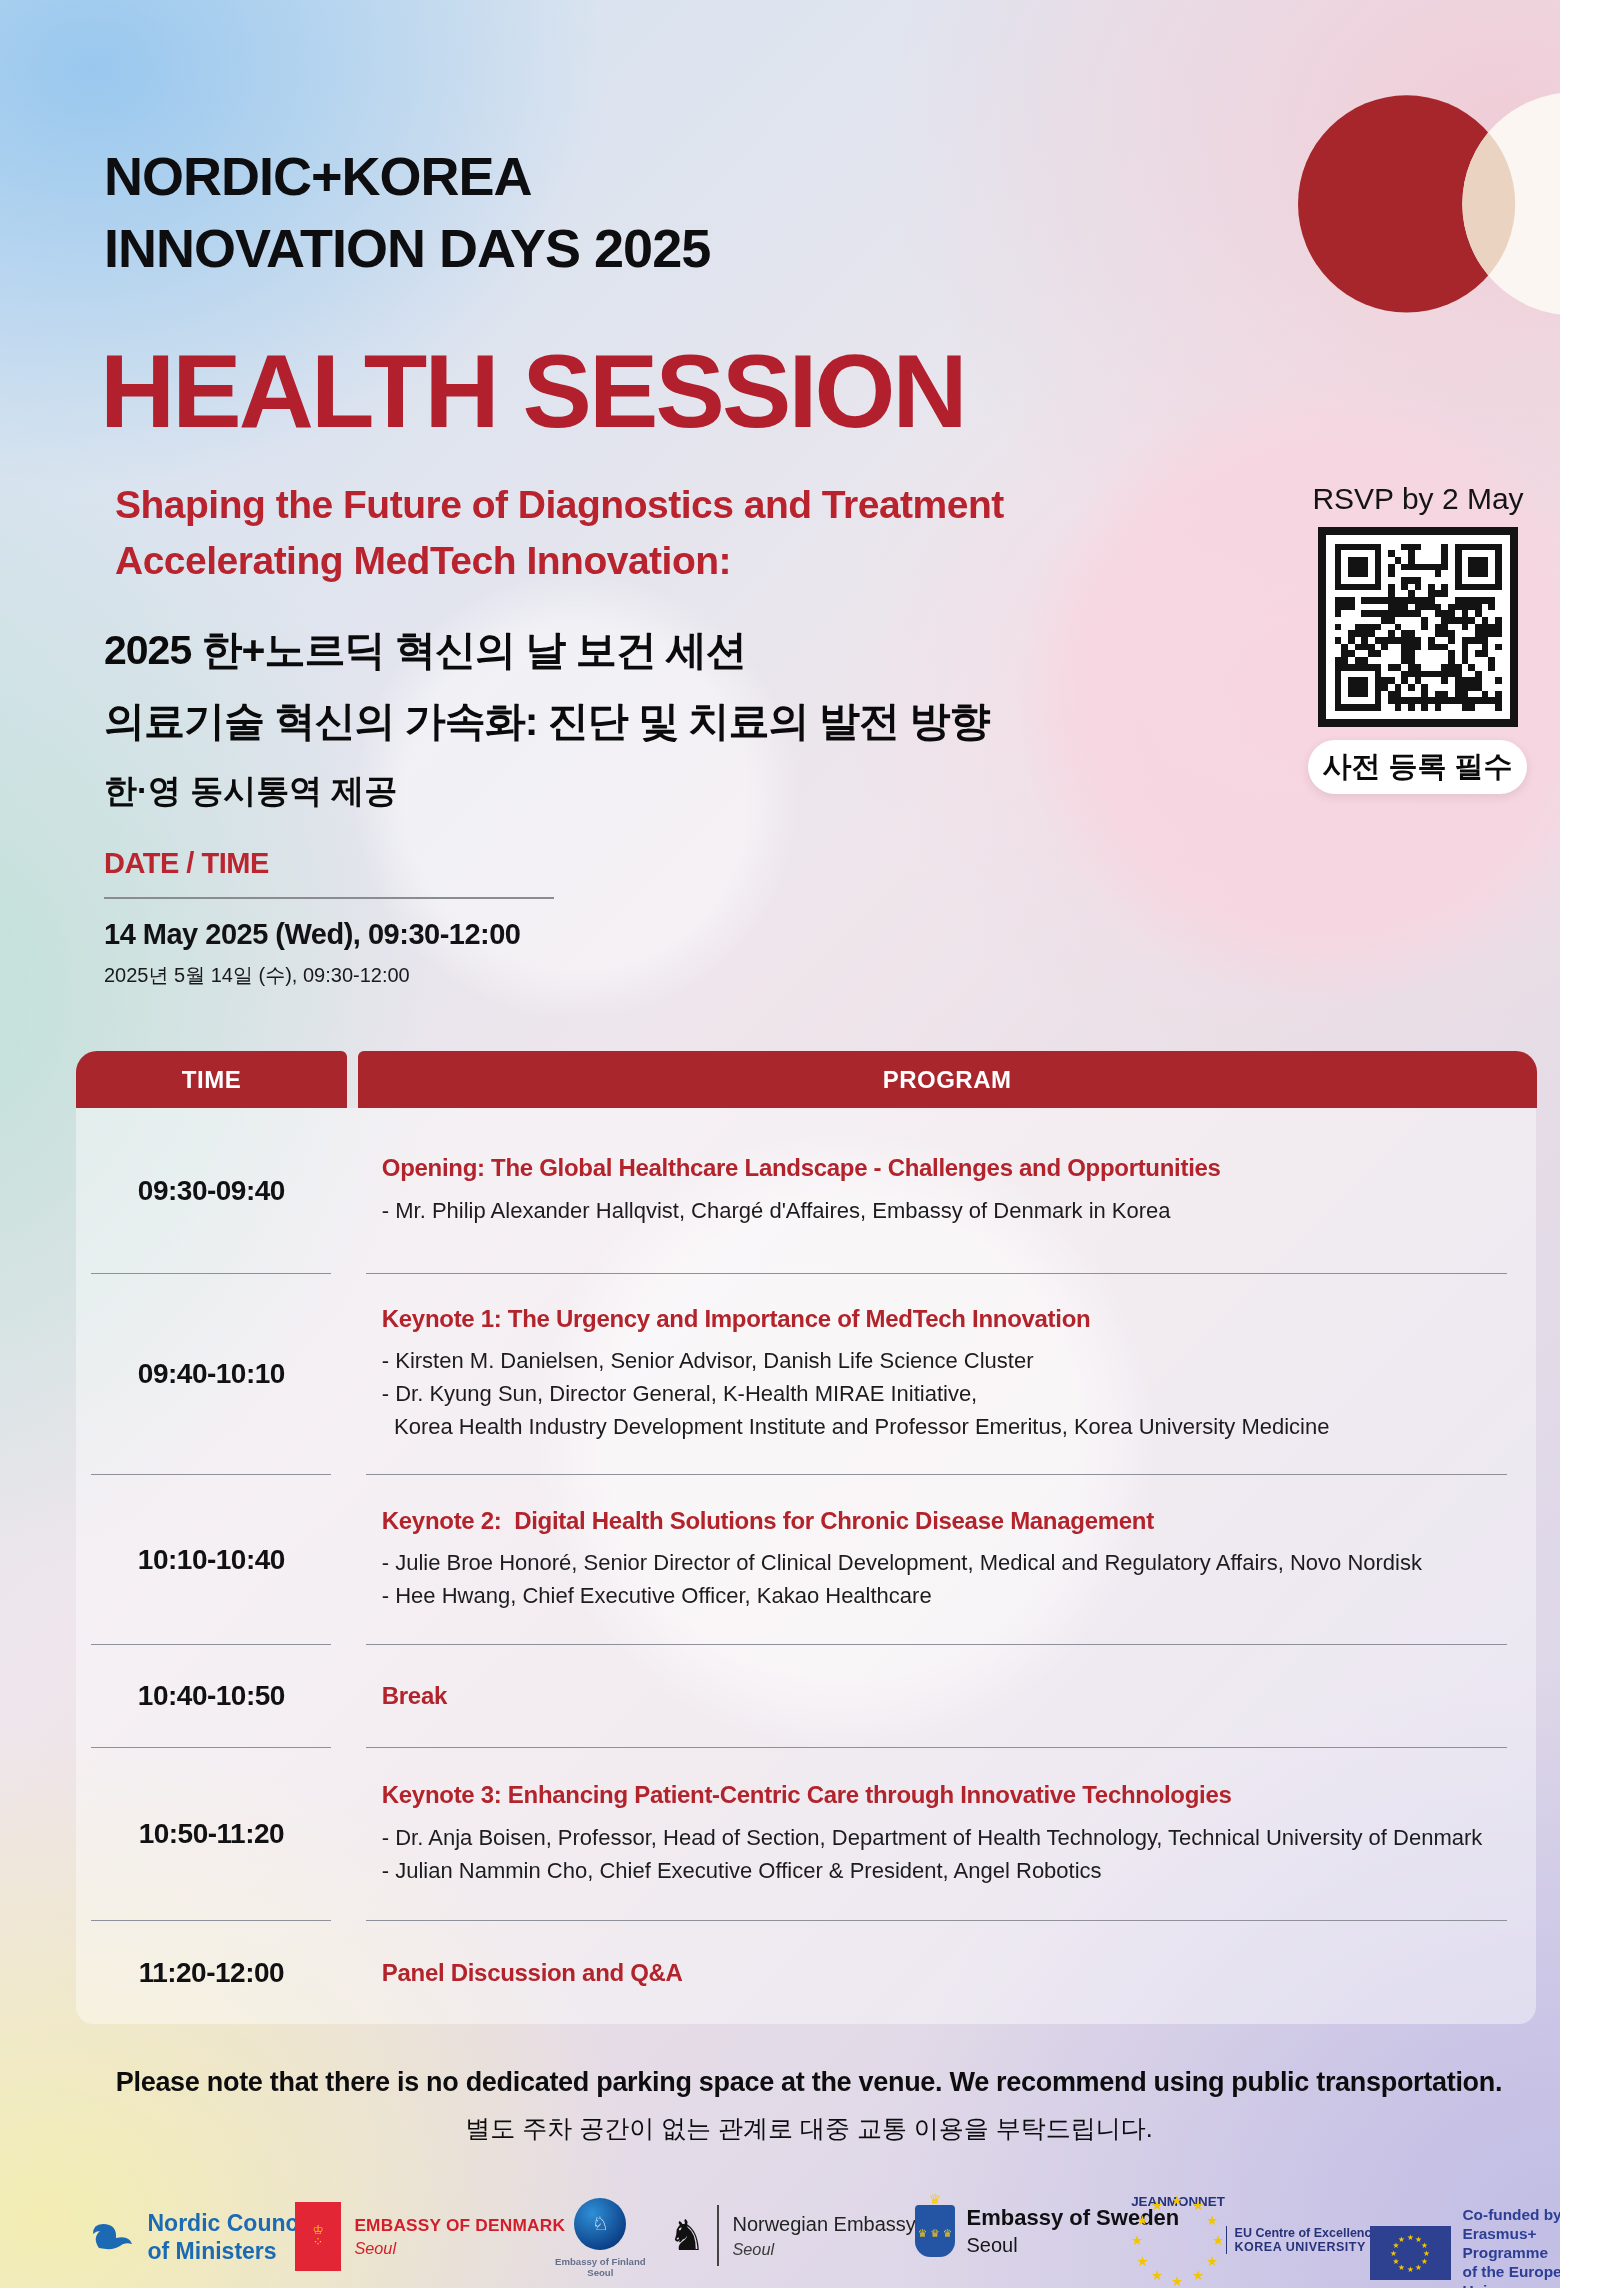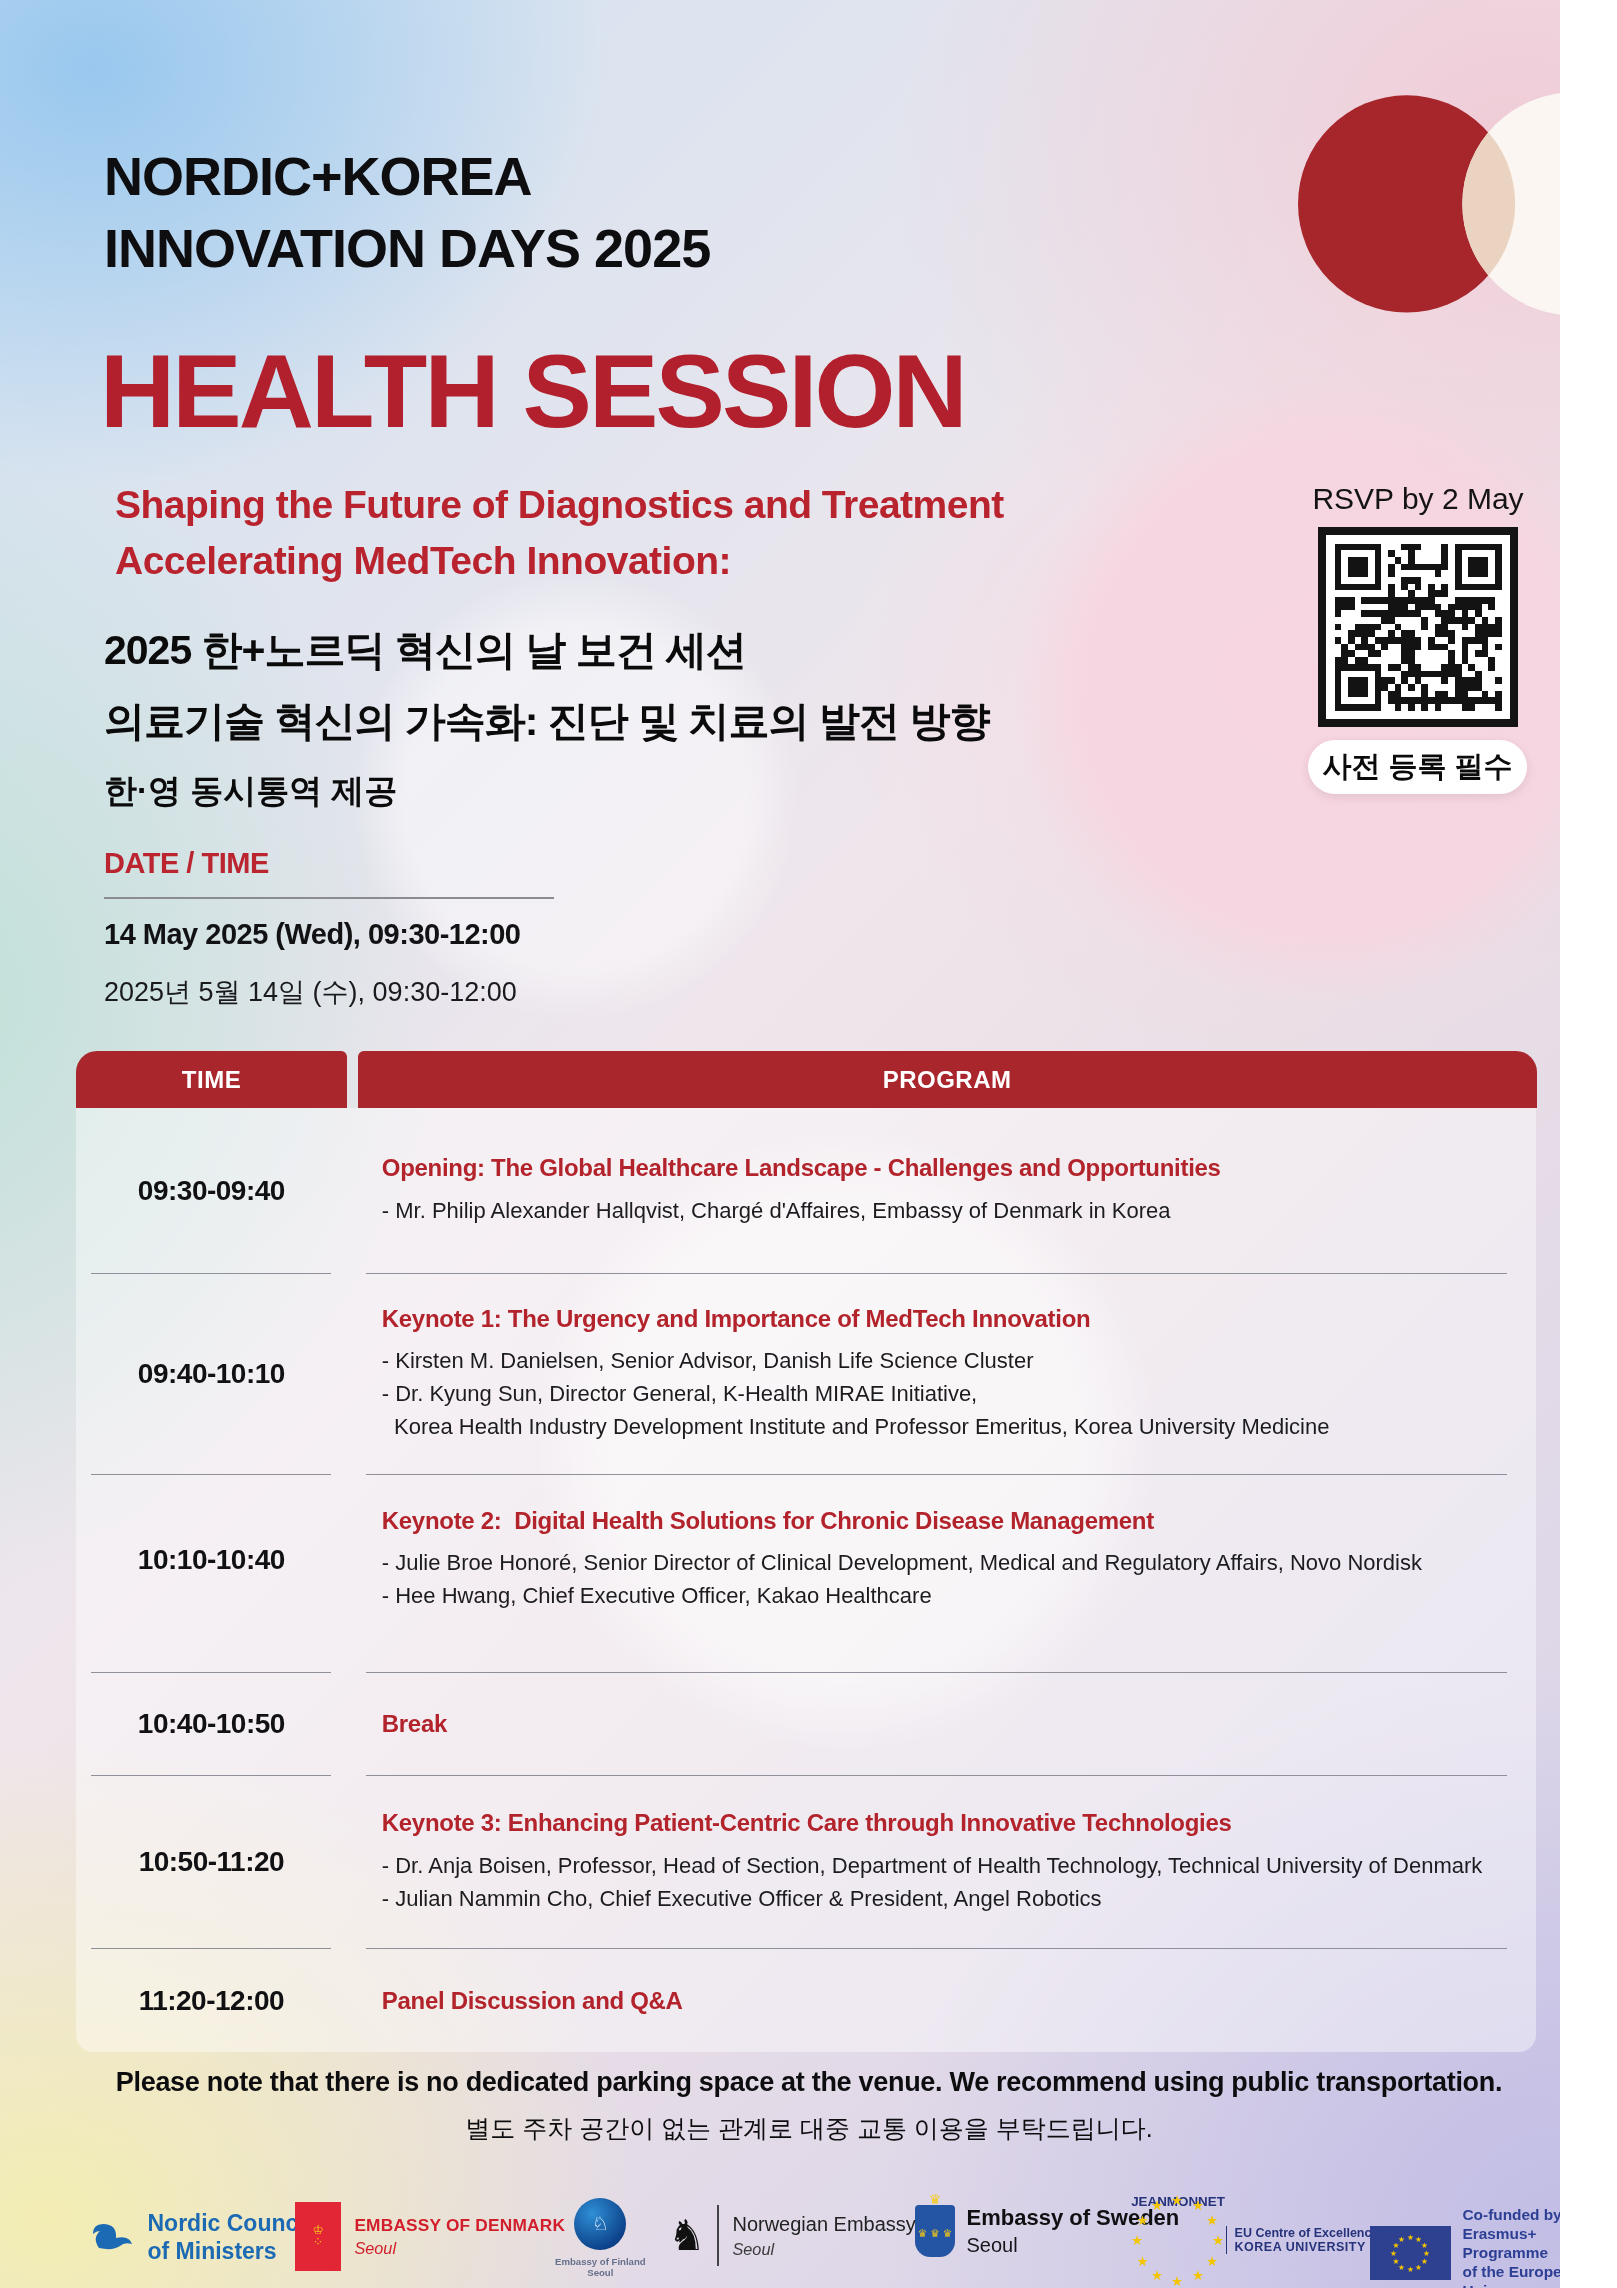--- a/index.html
+++ b/index.html
@@ -45,21 +45,21 @@
     border-radius:27px;display:flex;align-items:center;justify-content:center;
     font-size:29px;font-weight:bold;color:#0b0b0c;box-shadow:0 2.9px 9.6px rgba(90,40,60,.12);}
 
   .info-col{position:absolute;top:847px;}
   .info-col.date{left:104px;width:450px;}
   .info-col.venue{left:735px;width:774px;}
   .info-heading{font-size:29px;font-weight:bold;color:#BB2530;letter-spacing:-0.5px;}
   .info-rule{height:1.9px;background:#8b8b92;margin-top:17.3px;}
   .info-bold{font-size:29px;font-weight:bold;color:#121214;margin-top:19px;letter-spacing:-0.5px;}
   .venue .info-bold{font-size:28px;line-height:43px;margin-top:17.3px;}
-  .info-reg{font-size:27px;color:#1a1a1c;margin-top:23px;}
+  .info-reg{font-size:20px;color:#1a1a1c;margin-top:11px;}
   .venue .info-reg{font-size:26px;margin-top:9.6px;}
 
   .ptable{position:absolute;left:76px;top:1051px;width:1460px;}
   .ptable-head{display:grid;grid-template-columns:271px 10.6px 1179px;}
   .ptable-head .hcell{background:#A8262C;height:57px;display:flex;align-items:center;
     justify-content:center;color:#fff;font-weight:bold;font-size:24px;letter-spacing:0.5px;}
   .hcell.time-h{border-radius:21px 5.8px 0 0;}
   .hcell.prog-h{border-radius:5.8px 21px 0 0;}
   .ptable-body{background:rgba(255,255,255,.42);border-radius:0 0 17.3px 17.3px;}
   .p-row{display:grid;grid-template-columns:15.4px 240px 35px 1141px 29px;}
@@ -835,21 +835,21 @@
           <div></div>
           <div class="c-prog">
             <div class="p-title">Keynote 2:  Digital Health Solutions for Chronic Disease Management</div>
             <div class="p-speakers">
               <div class="p-speaker">- Julie Broe Honoré, Senior Director of Clinical Development, Medical and Regulatory Affairs, Novo Nordisk</div>
               <div class="p-speaker">- Hee Hwang, Chief Executive Officer, Kakao Healthcare</div>
             </div>
           </div>
           <div></div>
         </div>
-        <div class="p-row sep" style="min-height: 103px; margin-top: 28px;">
+        <div class="p-row sep" style="min-height: 103px;">
           <div></div>
           <div class="c-time">10:40-10:50</div>
           <div></div>
           <div class="c-prog">
             <div class="p-title">Break</div>
           </div>
           <div></div>
         </div>
         <div class="p-row sep" style="min-height: 173px;">
           <div></div>

